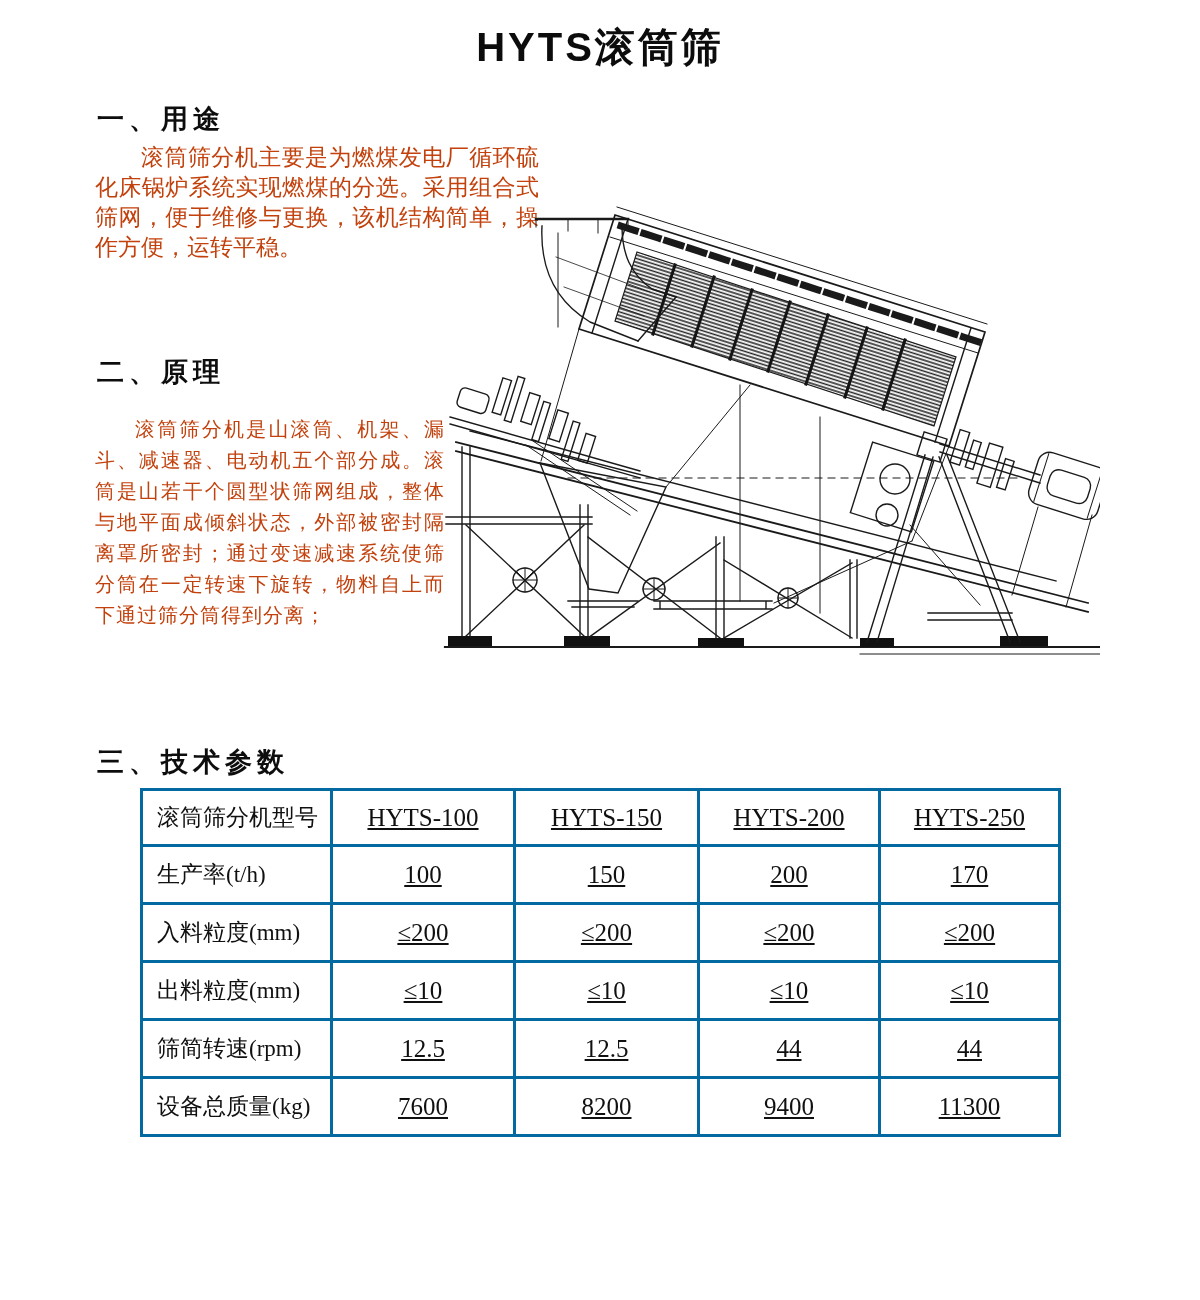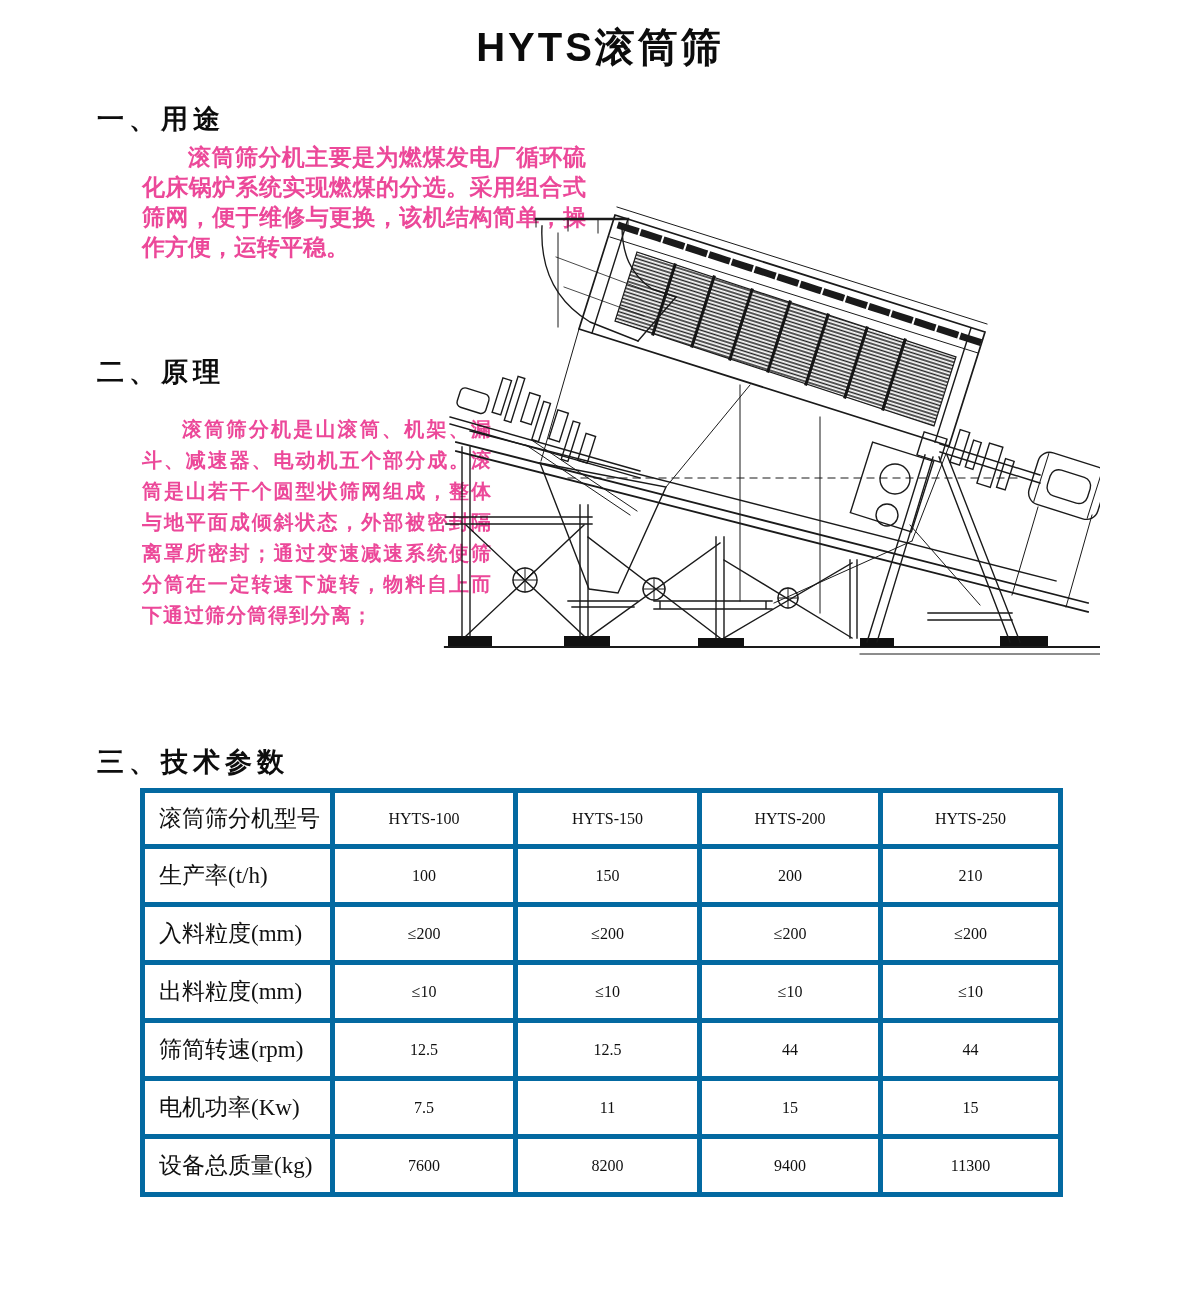--- a/index.html
+++ b/index.html
@@ -6,32 +6,32 @@
   #page{position:relative;width:1100px;height:1300px;background:#fff;overflow:hidden;
         color:#101010;font-family:"Liberation Serif",serif;}
   .doc-title{position:absolute;top:20px;left:0;width:1200px;text-align:center;
         font-family:"Liberation Sans",sans-serif;font-weight:bold;font-size:40px;
         letter-spacing:3px;color:#0c0c0c;}
   .sec-heading{position:absolute;font-family:"Liberation Sans",sans-serif;font-weight:bold;
         font-size:27px;letter-spacing:5px;color:#0d0d0d;white-space:nowrap;}
   #h-usage{left:97px;top:101px;}
   #h-principle{left:97px;top:354px;}
   #h-params{left:97px;top:744px;}
-  .para{position:absolute;text-align:justify;text-indent:2em;font-weight:700;color:#ec4899;margin-left:47px;}
+  .para{position:absolute;text-align:justify;text-indent:2em;font-weight:400;color:#c2410c;}
   #p-usage{left:95px;top:143px;width:444px;font-size:23px;line-height:30px;}
   #p-principle{left:95px;top:414px;width:350px;font-size:20px;line-height:31px;letter-spacing:1px;}
   #figure{position:absolute;left:440px;top:195px;width:700px;height:465px;}
   #param-table{position:absolute;left:140px;top:788px;border-collapse:collapse;
         table-layout:fixed;width:918px;}
-  #param-table th,#param-table td{border:5px solid #0369a1;font-weight:normal;
+  #param-table th,#param-table td{border:3px solid #0369a1;font-weight:normal;
         font-size:23px;color:#101010;padding:0;}
   #param-table thead tr{height:56px;}
   #param-table tbody tr{height:58px;}
   #param-table .label{text-align:left;padding-left:14px;}
-  #param-table .val{text-align:center;font-family:"Liberation Serif",serif;font-size:16px;}
+  #param-table .val{text-align:center;font-family:"Liberation Serif",serif;font-size:25px;text-decoration:underline;}
   svg{display:block;}
 </style>
 </head>
 <body>
 
 <div id="page">
 
   <div class="doc-title">HYTS滚筒筛</div>
 
   <div id="h-usage" class="sec-heading">一、用途</div>
@@ -181,21 +181,21 @@
           <th class="val">HYTS-200</th>
           <th class="val">HYTS-250</th>
         </tr>
       </thead>
     <tbody>
         <tr>
           <td class="label">生产率(t/h)</td>
           <td class="val">100</td>
           <td class="val">150</td>
           <td class="val">200</td>
-          <td class="val">210</td>
+          <td class="val">170</td>
         </tr>
         <tr>
           <td class="label">入料粒度(mm)</td>
           <td class="val">≤200</td>
           <td class="val">≤200</td>
           <td class="val">≤200</td>
           <td class="val">≤200</td>
         </tr>
         <tr>
           <td class="label">出料粒度(mm)</td>
@@ -205,27 +205,20 @@
           <td class="val">≤10</td>
         </tr>
         <tr>
           <td class="label">筛简转速(rpm)</td>
           <td class="val">12.5</td>
           <td class="val">12.5</td>
           <td class="val">44</td>
           <td class="val">44</td>
         </tr>
         <tr>
-          <td class="label">电机功率(Kw)</td>
-          <td class="val">7.5</td>
-          <td class="val">11</td>
-          <td class="val">15</td>
-          <td class="val">15</td>
-        </tr>
-        <tr>
           <td class="label">设备总质量(kg)</td>
           <td class="val">7600</td>
           <td class="val">8200</td>
           <td class="val">9400</td>
           <td class="val">11300</td>
         </tr>
       </tbody>
   </table>
 
 </div>

